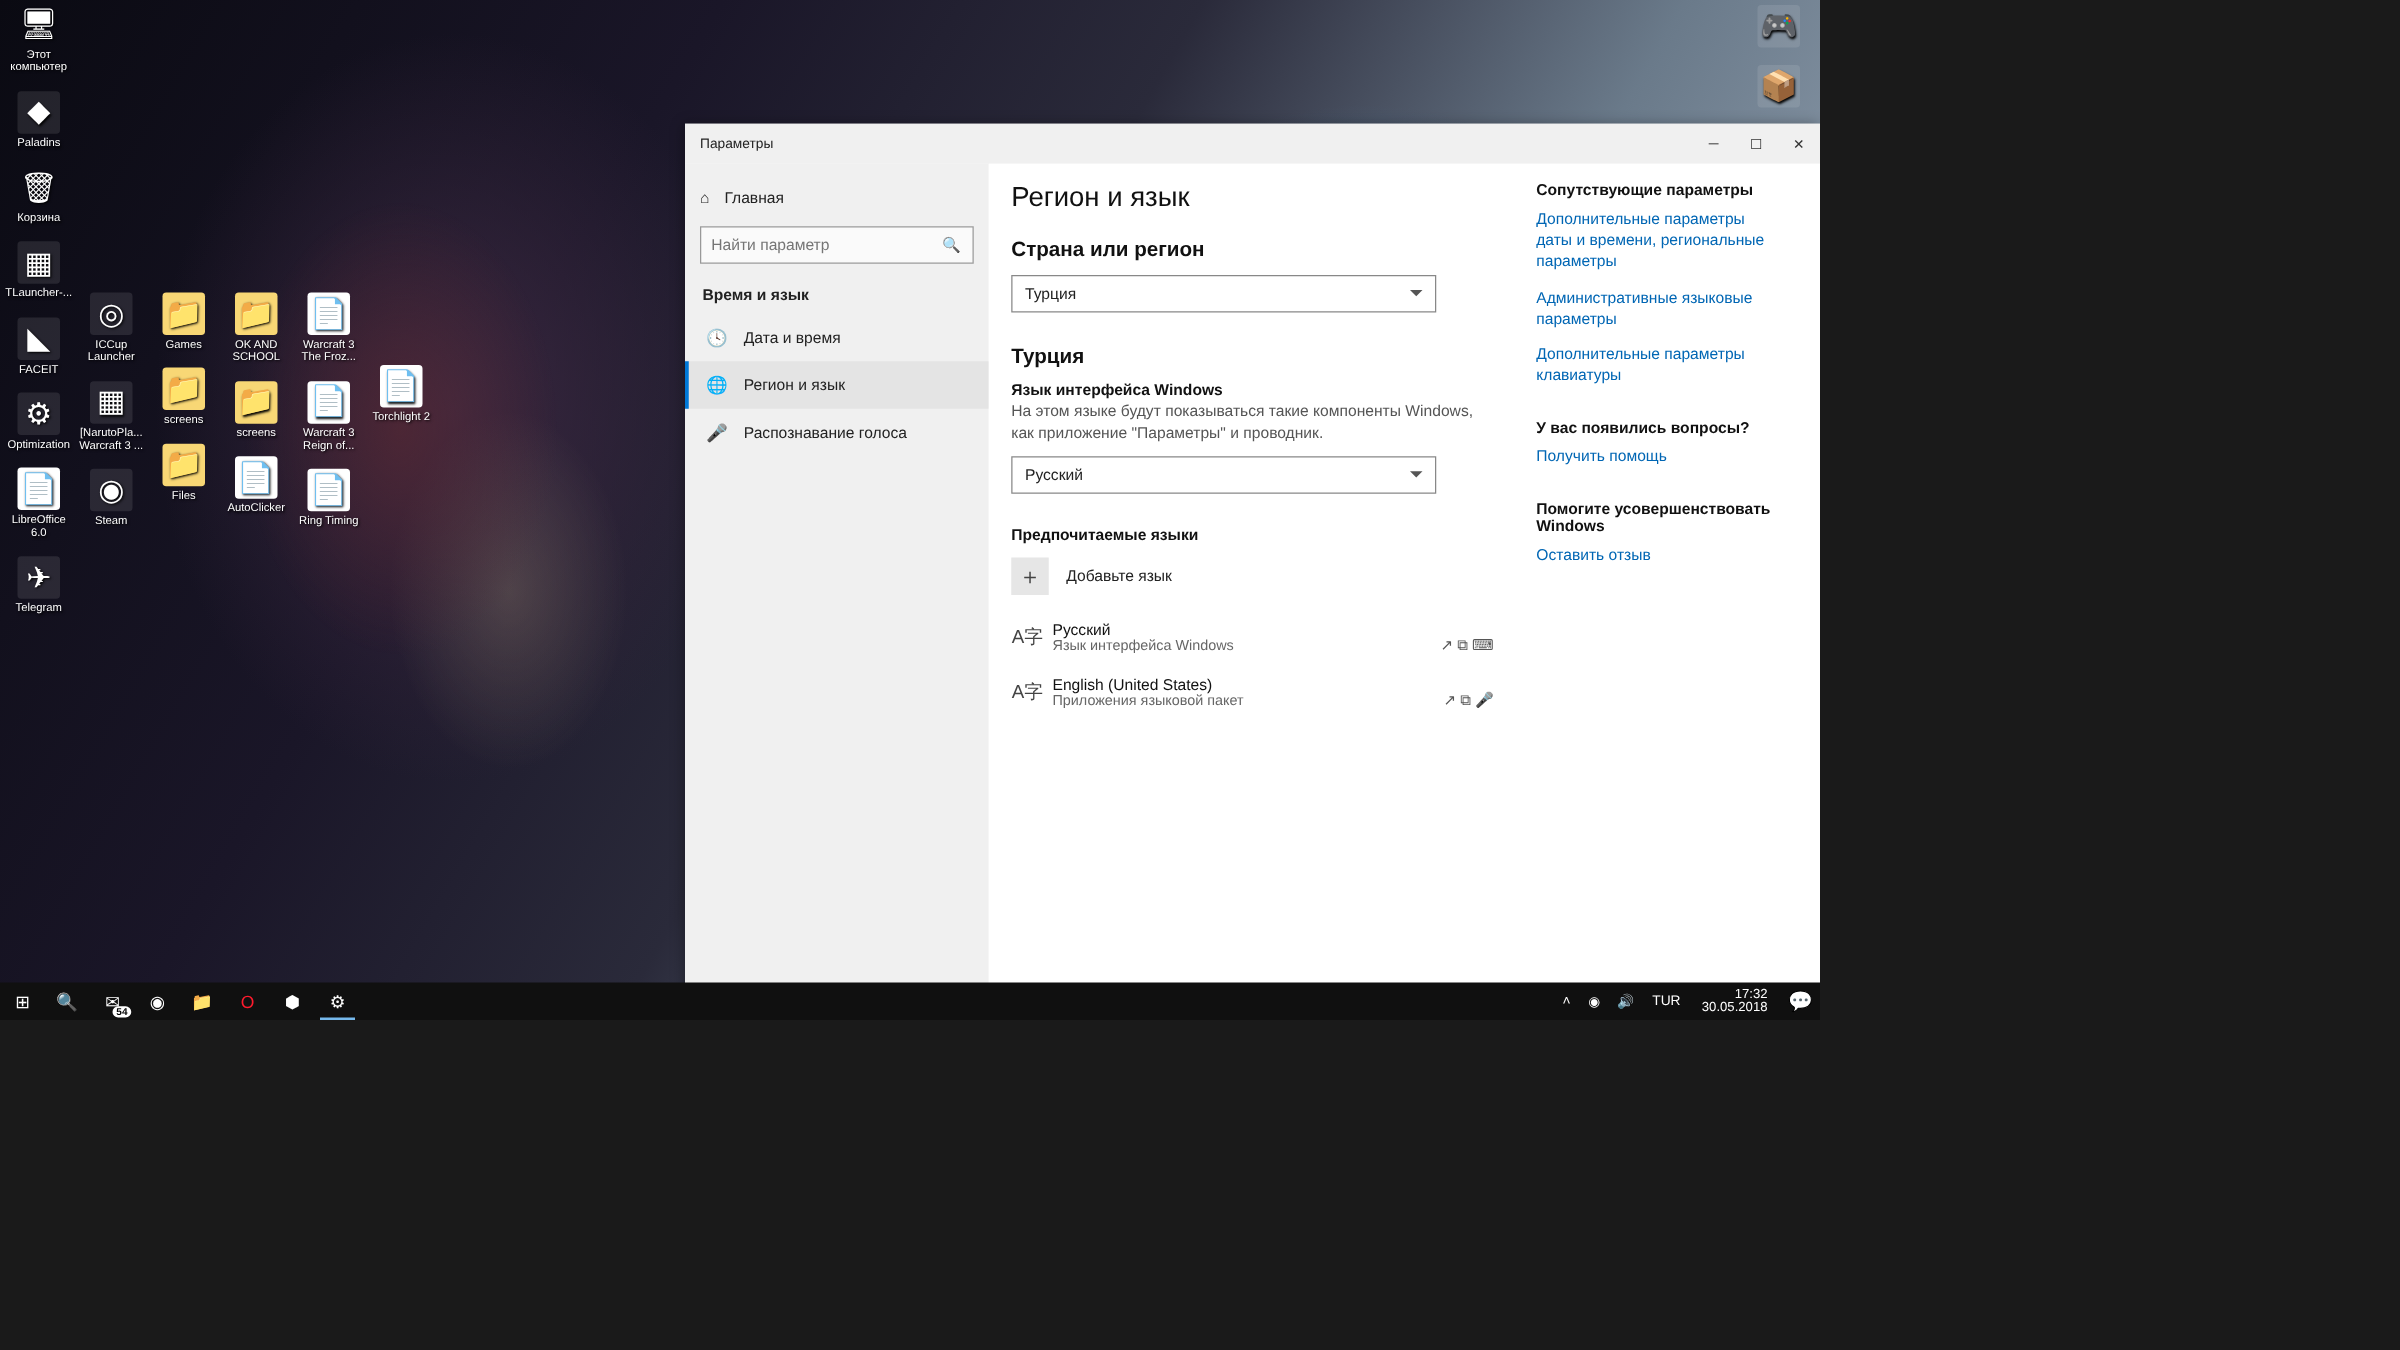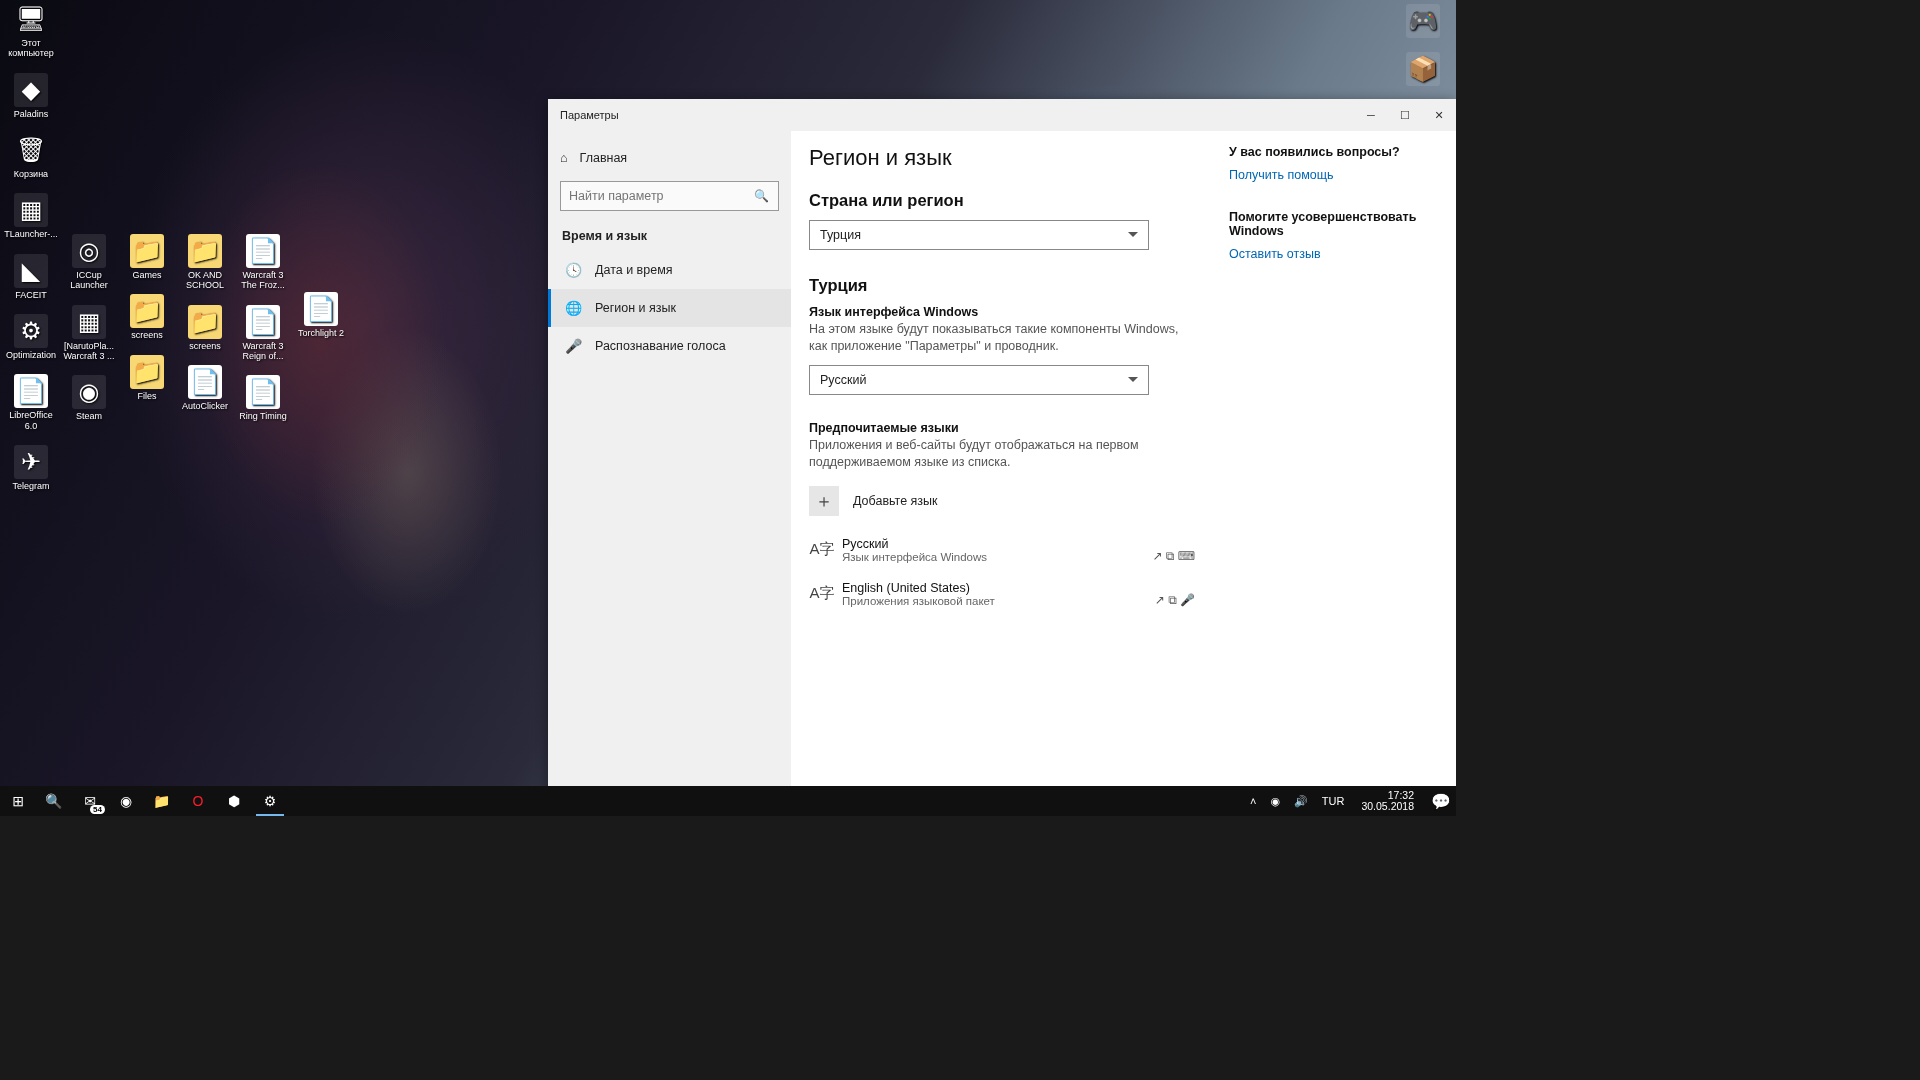--- a/index.html
+++ b/index.html
@@ -288,21 +288,20 @@
         </div>
 
         <h2>Турция</h2>
         <h3 class="sub">Язык интерфейса Windows</h3>
         <p class="desc">На этом языке будут показываться такие компоненты Windows, как приложение "Параметры" и проводник.</p>
         <div class="select">
           <span>Русский</span>
         </div>
 
         <h3 class="sub">Предпочитаемые языки</h3>
-        <p class="desc">Приложения и веб-сайты будут отображаться на первом поддерживаемом языке из списка.</p>
 
         <div class="add-lang">
           <div class="plus">＋</div>
           <div class="txt">Добавьте язык</div>
         </div>
 
         <div id="lang-list">
             <div class="lang-item">
               <div class="licon">A字</div>
     <div class="ltxt">
@@ -317,20 +316,26 @@
                 <div class="lname">English (United States)</div>
     <div class="lsub">Приложения языковой пакет</div>
               </div>
     <div class="licons">↗ ⧉ 🎤</div>
             </div>
           </div>
       </div>
 
       <div class="rail">
         <div class="block">
+          <h4>Сопутствующие параметры</h4>
+          <a>Дополнительные параметры даты и времени, региональные параметры</a>
+          <a>Административные языковые параметры</a>
+          <a>Дополнительные параметры клавиатуры</a>
+        </div>
+        <div class="block">
           <h4>У вас появились вопросы?</h4>
           <a>Получить помощь</a>
         </div>
         <div class="block">
           <h4>Помогите усовершенствовать Windows</h4>
           <a>Оставить отзыв</a>
         </div>
       </div>
     </div>
   </div>

